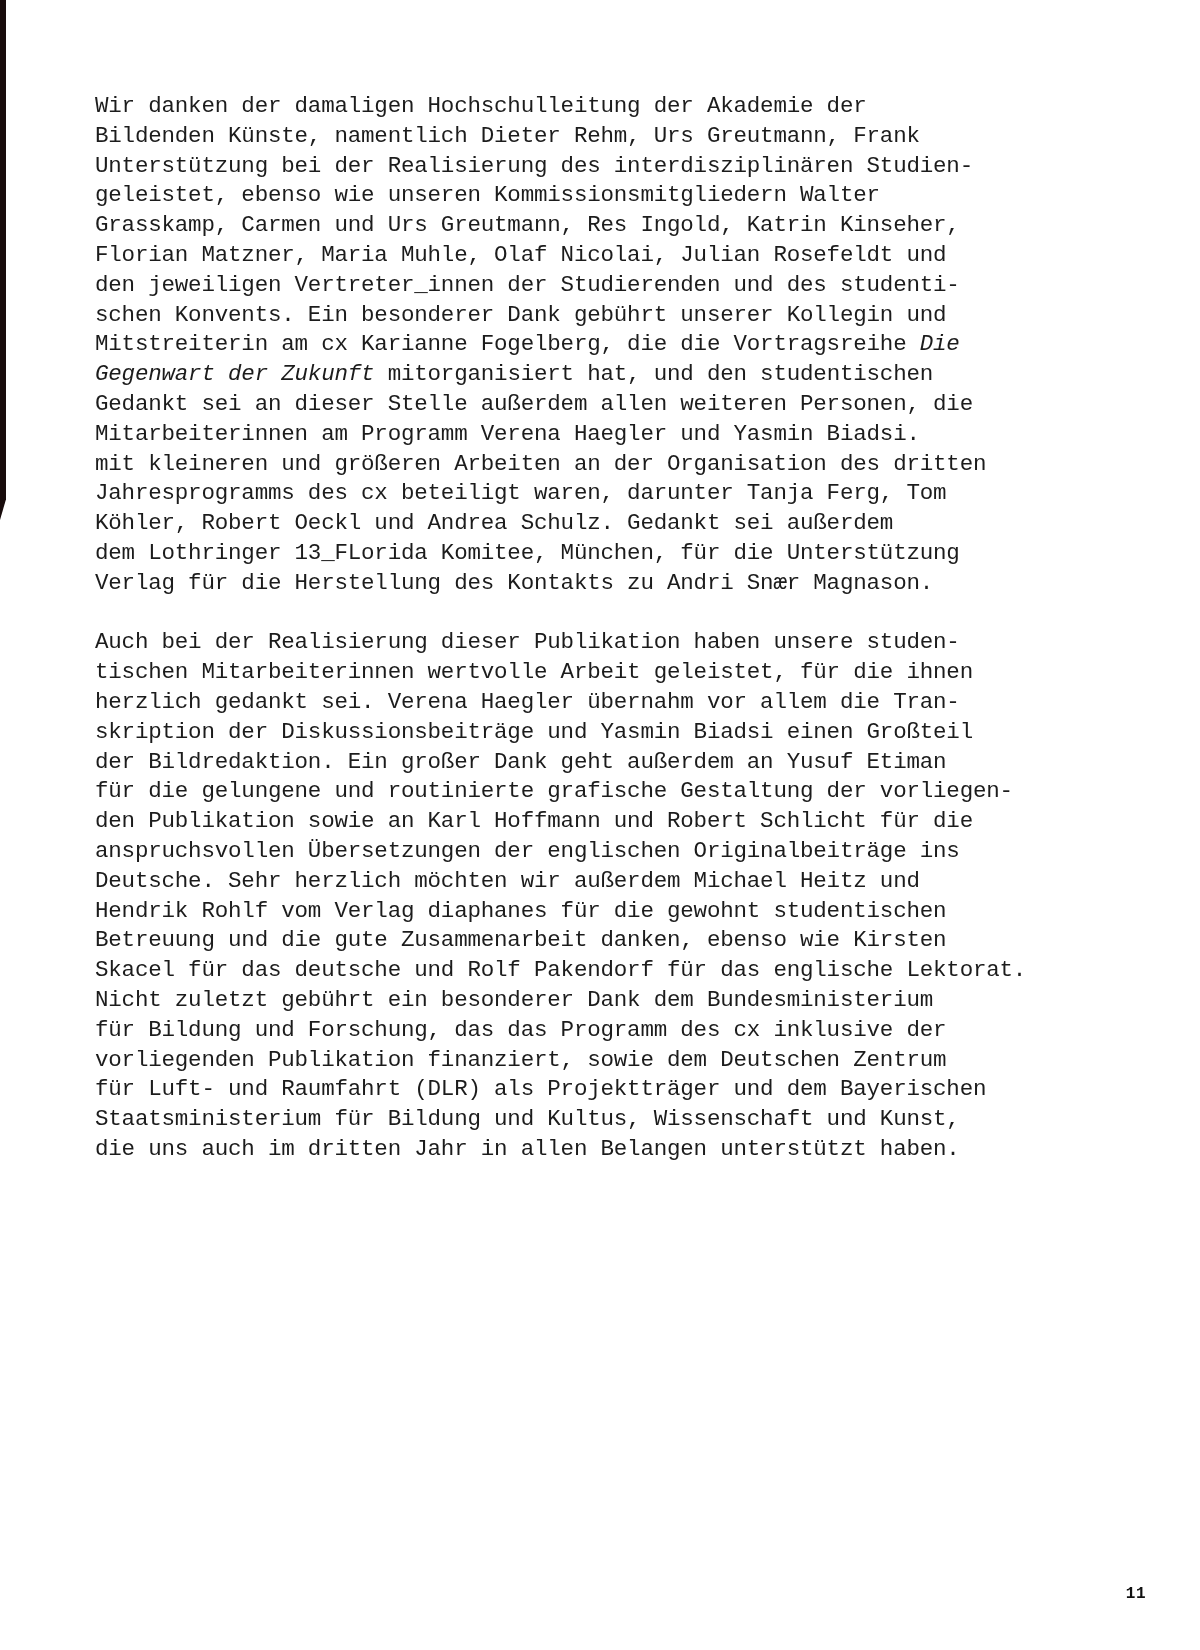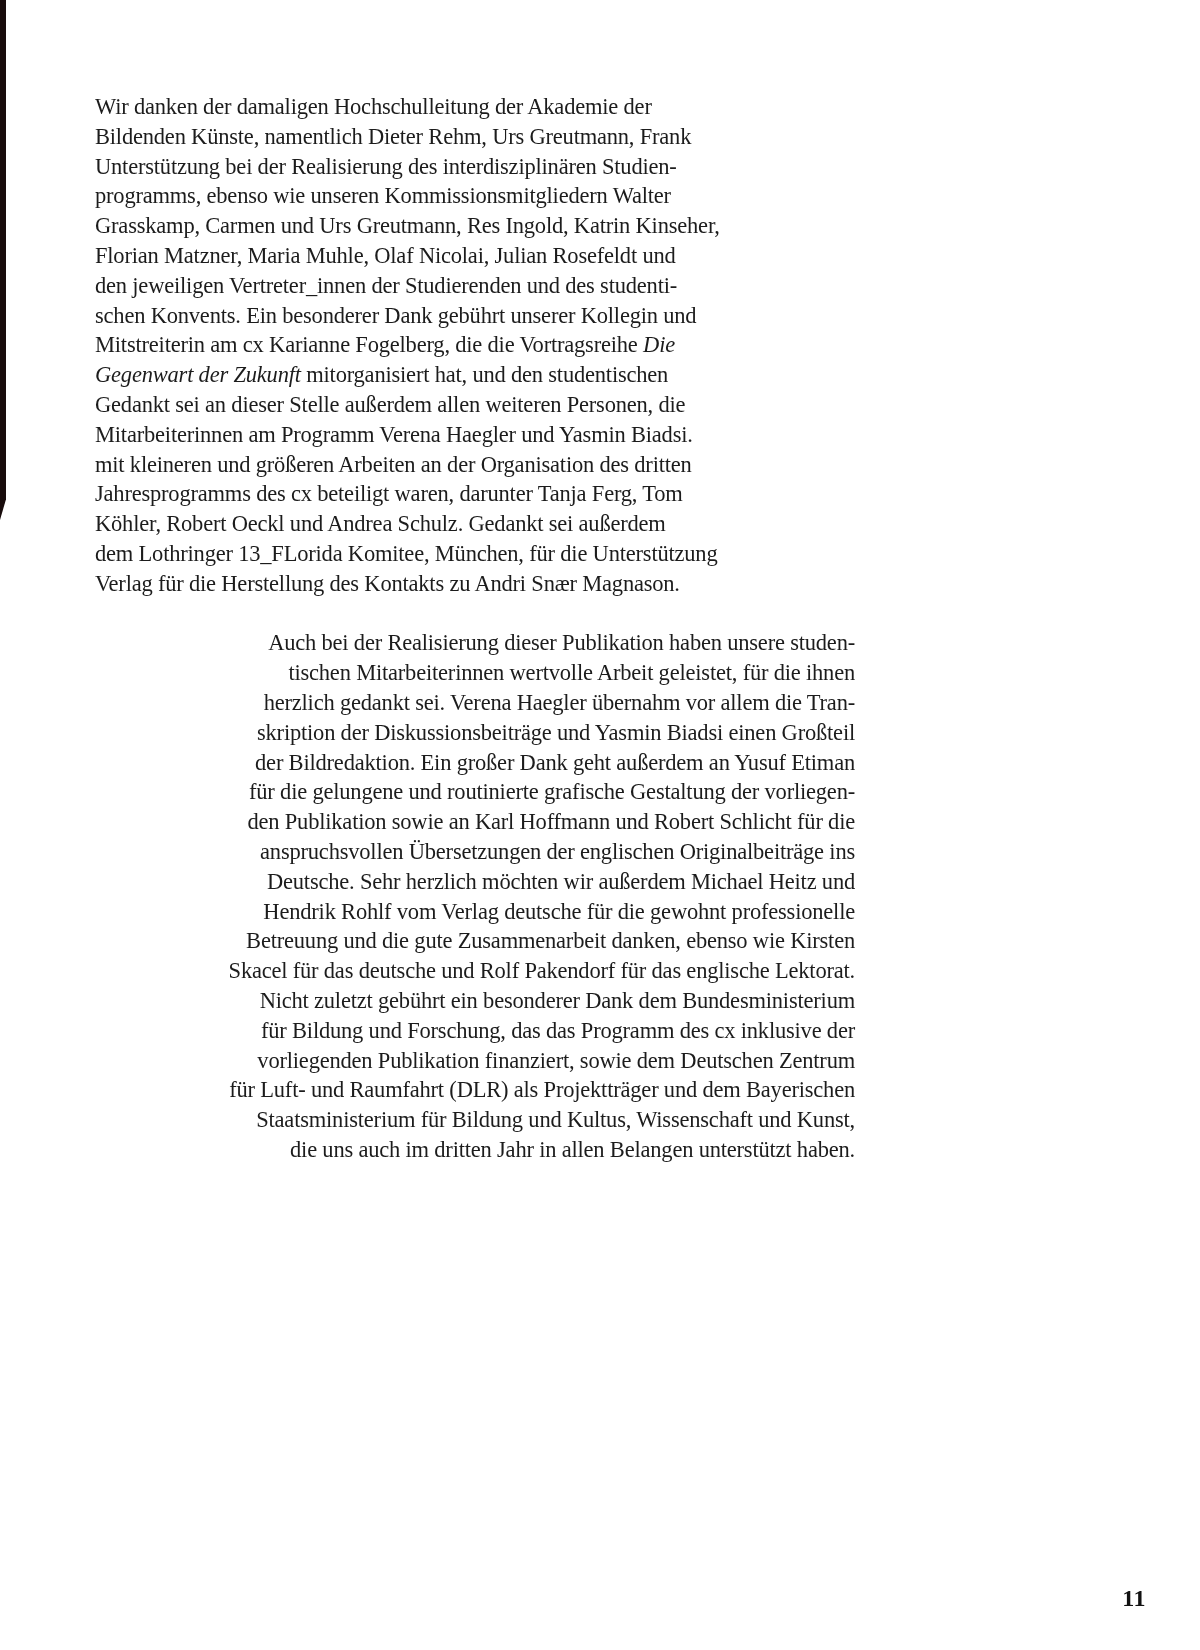--- a/index.html
+++ b/index.html
@@ -6,21 +6,21 @@
     margin: 0;
     padding: 0;
     background: #ffffff;
   }
   .page {
     position: relative;
     width: 1200px;
     height: 1650px;
     background: #ffffff;
     overflow: hidden;
-    font-family: Liberation Serif, serif;
+    font-family: Liberation Mono, monospace;
   }
   .scan-mark {
     position: absolute;
     left: 0;
     top: 0;
     width: 6px;
     height: 520px;
     background: #180c0c;
     clip-path: polygon(0 0, 100% 0, 100% 96%, 0 100%);
   }
@@ -46,40 +46,40 @@
     display: block;
     white-space: pre;
   }
   .it {
     font-style: italic;
   }
   .page-number {
     position: absolute;
     right: 54px;
     top: 1585px;
-    font-size: 24px;
+    font-size: 16px;
     font-weight: bold;
     color: #111111;
     letter-spacing: 0.5px;
   }
 </style>
 </head>
 <body>
 
 <div class="page">
 
   <div class="scan-mark"></div>
 
   <main class="text-block">
 
     <p class="para">
       <span class="ln">Wir danken der damaligen Hochschulleitung der Akademie der</span>
       <span class="ln">Bildenden Künste, namentlich Dieter Rehm, Urs Greutmann, Frank</span>
       <span class="ln">Unterstützung bei der Realisierung des interdisziplinären Studien-</span>
-      <span class="ln">programms, ebenso wie unseren Kommissionsmitgliedern Walter</span>
+      <span class="ln">geleistet, ebenso wie unseren Kommissionsmitgliedern Walter</span>
       <span class="ln">Grasskamp, Carmen und Urs Greutmann, Res Ingold, Katrin Kinseher,</span>
       <span class="ln">Florian Matzner, Maria Muhle, Olaf Nicolai, Julian Rosefeldt und</span>
       <span class="ln">den jeweiligen Vertreter_innen der Studierenden und des studenti-</span>
       <span class="ln">schen Konvents. Ein besonderer Dank gebührt unserer Kollegin und</span>
       <span class="ln"><span>Mitstreiterin am cx Karianne Fogelberg, die die Vortragsreihe </span><span class="it">Die</span></span>
       <span class="ln"><span class="it">Gegenwart der Zukunft</span><span> mitorganisiert hat, und den studentischen</span></span>
       <span class="ln">Gedankt sei an dieser Stelle außerdem allen weiteren Personen, die</span>
       <span class="ln">Mitarbeiterinnen am Programm Verena Haegler und Yasmin Biadsi.</span>
       <span class="ln">mit kleineren und größeren Arbeiten an der Organisation des dritten</span>
       <span class="ln">Jahresprogramms des cx beteiligt waren, darunter Tanja Ferg, Tom</span>
@@ -91,21 +91,21 @@
     <p class="para">
       <span class="ln">Auch bei der Realisierung dieser Publikation haben unsere studen-</span>
       <span class="ln">tischen Mitarbeiterinnen wertvolle Arbeit geleistet, für die ihnen</span>
       <span class="ln">herzlich gedankt sei. Verena Haegler übernahm vor allem die Tran-</span>
       <span class="ln">skription der Diskussionsbeiträge und Yasmin Biadsi einen Großteil</span>
       <span class="ln">der Bildredaktion. Ein großer Dank geht außerdem an Yusuf Etiman</span>
       <span class="ln">für die gelungene und routinierte grafische Gestaltung der vorliegen-</span>
       <span class="ln">den Publikation sowie an Karl Hoffmann und Robert Schlicht für die</span>
       <span class="ln">anspruchsvollen Übersetzungen der englischen Originalbeiträge ins</span>
       <span class="ln">Deutsche. Sehr herzlich möchten wir außerdem Michael Heitz und</span>
-      <span class="ln">Hendrik Rohlf vom Verlag deutsche für die gewohnt professionelle</span>
+      <span class="ln">Hendrik Rohlf vom Verlag diaphanes für die gewohnt studentischen</span>
       <span class="ln">Betreuung und die gute Zusammenarbeit danken, ebenso wie Kirsten</span>
       <span class="ln">Skacel für das deutsche und Rolf Pakendorf für das englische Lektorat.</span>
       <span class="ln">Nicht zuletzt gebührt ein besonderer Dank dem Bundesministerium</span>
       <span class="ln">für Bildung und Forschung, das das Programm des cx inklusive der</span>
       <span class="ln">vorliegenden Publikation finanziert, sowie dem Deutschen Zentrum</span>
       <span class="ln">für Luft- und Raumfahrt (DLR) als Projektträger und dem Bayerischen</span>
       <span class="ln">Staatsministerium für Bildung und Kultus, Wissenschaft und Kunst,</span>
       <span class="ln">die uns auch im dritten Jahr in allen Belangen unterstützt haben.</span>
     </p>
 

